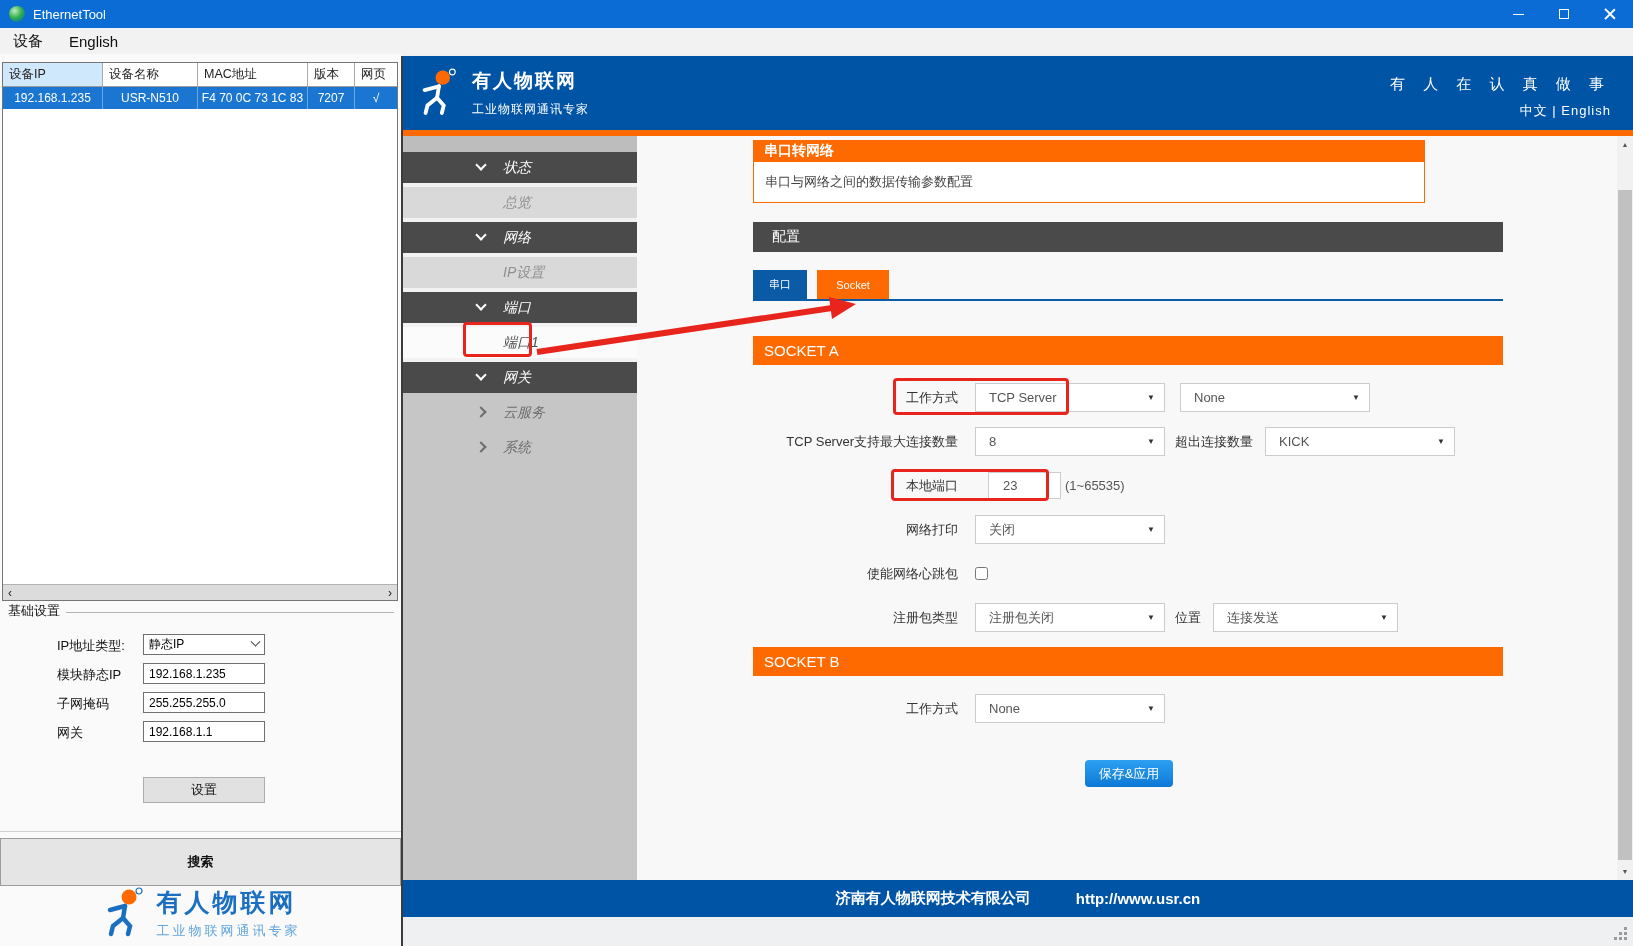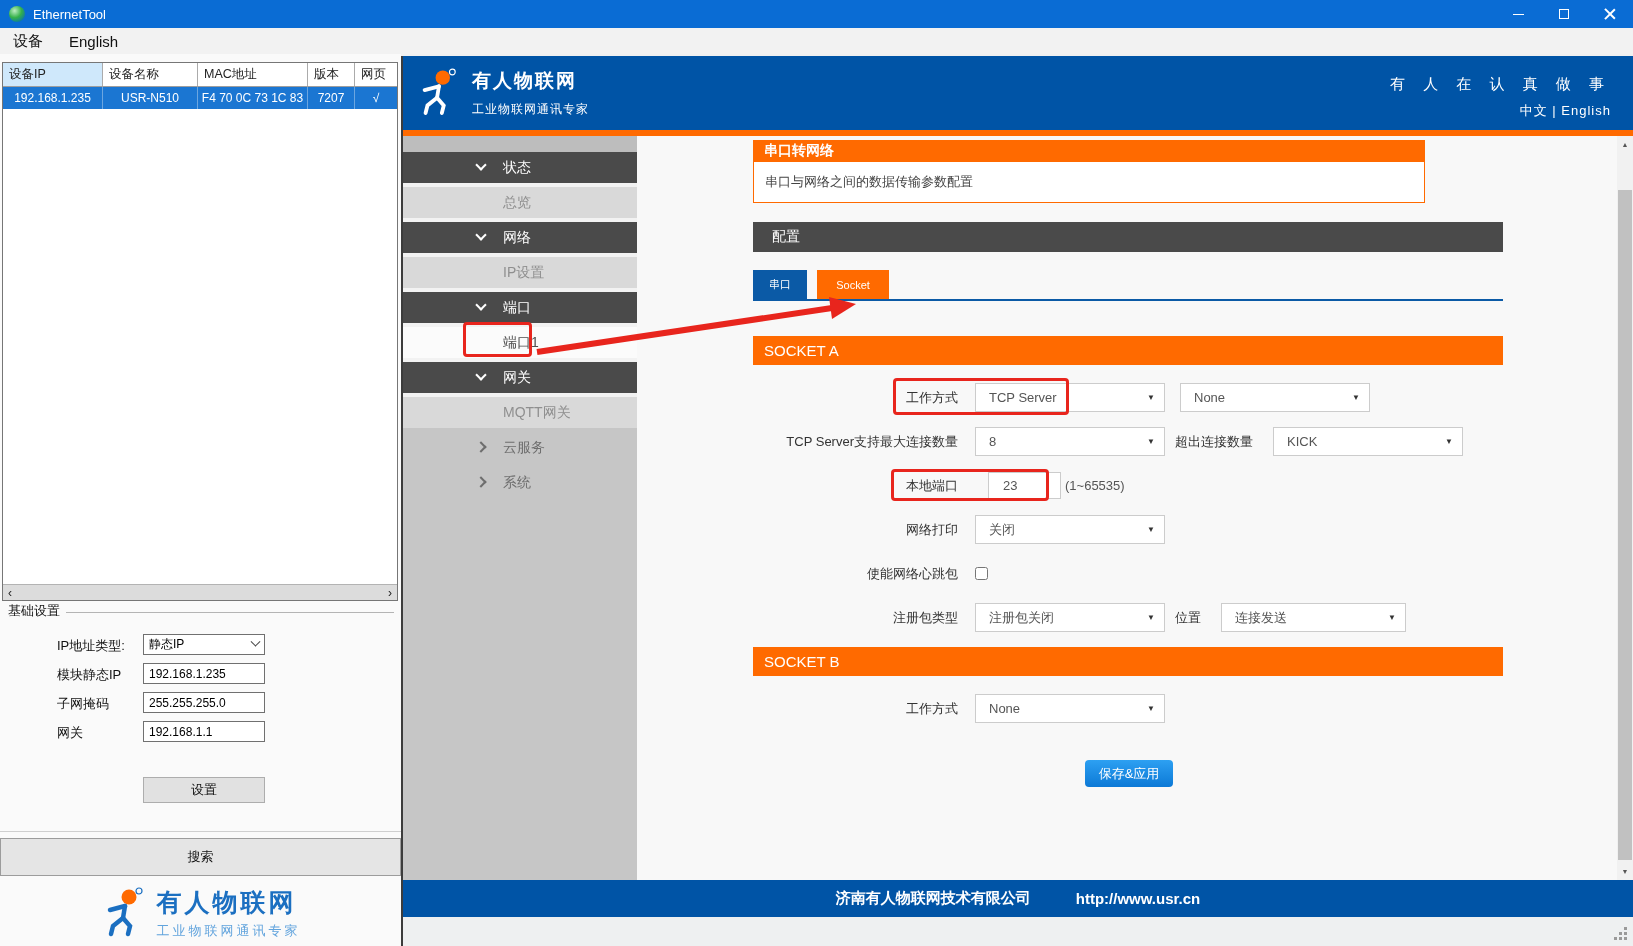--- a/index.html
+++ b/index.html
@@ -39,41 +39,41 @@
 
   .bs-title { position:absolute; left:8px; top:602px; width:386px; display:flex; align-items:center; gap:6px; font-size:13px; color:#111; }
   .bs-title .line { flex:1; border-top:1px solid #b4b4b4; margin-top:3px; }
   .bs-row { position:absolute; left:0; width:400px; height:22px; }
   .bs-label { position:absolute; left:57px; top:3px; font-size:13px; color:#111; }
   .bs-ctrl { position:absolute; left:143px; top:0; width:122px; height:21px; background:#fff; border:1px solid #707070; font-size:12px; color:#000; display:flex; align-items:center; padding:0 5px; }
   .bs-ctrl input { border:none; outline:none; width:100%; font-size:12px; font-family:inherit; color:#000; background:transparent; }
   .bs-chev { margin-left:auto; width:7px; height:7px; border-right:1.5px solid #444; border-bottom:1.5px solid #444; transform:rotate(45deg) translate(-2px,-2px); }
   .btn-set { position:absolute; left:143px; top:777px; width:122px; height:26px; background:#e1e1e1; border:1px solid #adadad; display:flex; align-items:center; justify-content:center; font-size:13px; color:#111; }
   .left-divider { position:absolute; left:0; top:831px; width:401px; border-top:1px solid #cfcfcf; }
-  .btn-search { position:absolute; left:0; top:838px; width:401px; height:38px; background:#e5e5e5; border:1px solid #9c9c9c; display:flex; align-items:center; justify-content:center; font-size:13px; color:#111; }
+  .btn-search { position:absolute; left:0; top:838px; width:401px; height:48px; background:#e5e5e5; border:1px solid #9c9c9c; display:flex; align-items:center; justify-content:center; font-size:13px; color:#111;font-weight:bold; }
   .left-logo { position:absolute; left:0; top:882px; width:401px; height:62px; display:flex; align-items:center; justify-content:center; gap:10px; }
   .ll-text .brand { color:#1b6fc1; font-size:25px; font-weight:bold; letter-spacing:3px; }
   .ll-text .slogan { color:#62a4dd; font-size:13px; letter-spacing:3px; margin-top:3px; }
 
   
   .webview { position:absolute; left:401px; top:56px; width:1232px; height:890px; background:#f8f8f8; border-left:2px solid #3c3c3c; }
   .web-header { position:relative; height:74px; background:#0054a6; display:flex; align-items:center; color:#fff; }
   .wh-logo { margin-left:13px; }
   .wh-text { margin-left:12px; }
   .wh-brand { font-size:19px; font-weight:bold; letter-spacing:2px; }
   .wh-slogan { font-size:12px; margin-top:7px; letter-spacing:1px; }
   .wh-right { position:absolute; right:22px; top:19px; text-align:right; }
   .wh-motto { font-size:15px; letter-spacing:7px; }
   .wh-lang { font-size:13px; margin-top:8px; letter-spacing:1px; }
   .orange-line { height:6px; background:#ff6a00; }
 
   .web-body { position:relative; height:744px; }
 
   
-  .sidebar { position:absolute; left:0; top:0; width:234px; height:744px; background:#c6c6c6; }
+  .sidebar { position:absolute; left:0; top:0; width:234px; height:744px; background:#c6c6c6;font-style:italic; }
   .nav-strip { height:16px; background:#bdbdbd; }
   .nav-upper { background:#f2f2f2; }
   .nav-item { position:relative; height:31px; margin-bottom:4px; display:flex; align-items:center; font-size:14px; }
   .nav-item .lbl { padding-left:100px; }
   .nav-item.parent { background:#4a4a4a; color:#fff; }
   .nav-item.child { background:#d9d9d9; color:#8f8f8f; }
   .nav-item.child.active { background:#fbfbfb; color:#4f4f4f; }
   .nav-item.collapsed { background:transparent; color:#6e6e6e; margin-bottom:4px; }
   .chev { position:absolute; left:74px; width:8px; height:8px; border-right:2px solid currentColor; border-bottom:2px solid currentColor; }
   .chev.down { top:9px; transform:rotate(45deg); }
@@ -91,21 +91,21 @@
   .tab-serial { width:54px; background:#0b5aa6; }
   .tab-socket { width:72px; background:#ff6a00; }
   .tab-underline { left:116px; top:163px; width:750px; height:2px; background:#0b5aa6; }
   .section-bar { left:116px; width:750px; height:29px; background:#ff6a00; color:#fff; font-size:15px; display:flex; align-items:center; padding-left:11px; }
   .form-row { left:116px; width:840px; height:29px; display:flex; align-items:center; }
   .f-label { width:205px; text-align:right; font-size:13px; color:#333; flex-shrink:0; }
   .f-label2 { margin-left:10px; font-size:13px; color:#333; }
   .sel { width:190px; height:29px; background:#fff; border:1px solid #ccc; display:flex; align-items:center; padding:0 9px 0 13px; font-size:13px; color:#555; margin-left:17px; }
   .sel .arr { margin-left:auto; font-size:8px; color:#333; }
   .sel.second { margin-left:15px; }
-  .sel.after-lbl { margin-left:20px; }
+  .sel.after-lbl { margin-left:12px; }
   .sel.w185 { width:185px; }
   .port-input { width:73px; height:27px; border:1px solid #ccc; margin-left:30px; padding-left:14px; font-size:13px; color:#555; outline:none; font-family:inherit; background:#fff; }
   .hint { margin-left:4px; font-size:13px; color:#555; }
   .hb-check { width:13px; height:13px; margin-left:17px; }
   .save-btn { left:448px; top:624px; width:88px; height:27px; background:linear-gradient(#2da0f2,#0c79d6); color:#fff; font-size:13px; border-radius:4px; display:flex; align-items:center; justify-content:center; cursor:pointer; }
 
   
   .vscroll { position:absolute; right:0; top:0; width:16px; height:744px; background:#f1f1f1; }
   .vs-btn { position:absolute; left:0; width:16px; height:17px; display:flex; align-items:center; justify-content:center; font-size:7px; color:#555; }
   .vs-up { top:0; } .vs-down { bottom:0; }
@@ -271,23 +271,20 @@
             <span class="chev down"></span>
             <span class="lbl">端口</span>
           </div>
           <div class="nav-item child active">
             <span class="lbl">端口1</span>
           </div>
           <div class="nav-item parent">
             <span class="chev down"></span>
             <span class="lbl">网关</span>
           </div>
-          <div class="nav-item child">
-            <span class="lbl">MQTT网关</span>
-          </div>
         </div>
         <div class="nav-item collapsed">
           <span class="chev right"></span>
           <span class="lbl">云服务</span>
         </div>
         <div class="nav-item collapsed">
           <span class="chev right"></span>
           <span class="lbl">系统</span>
         </div>
       </div>

